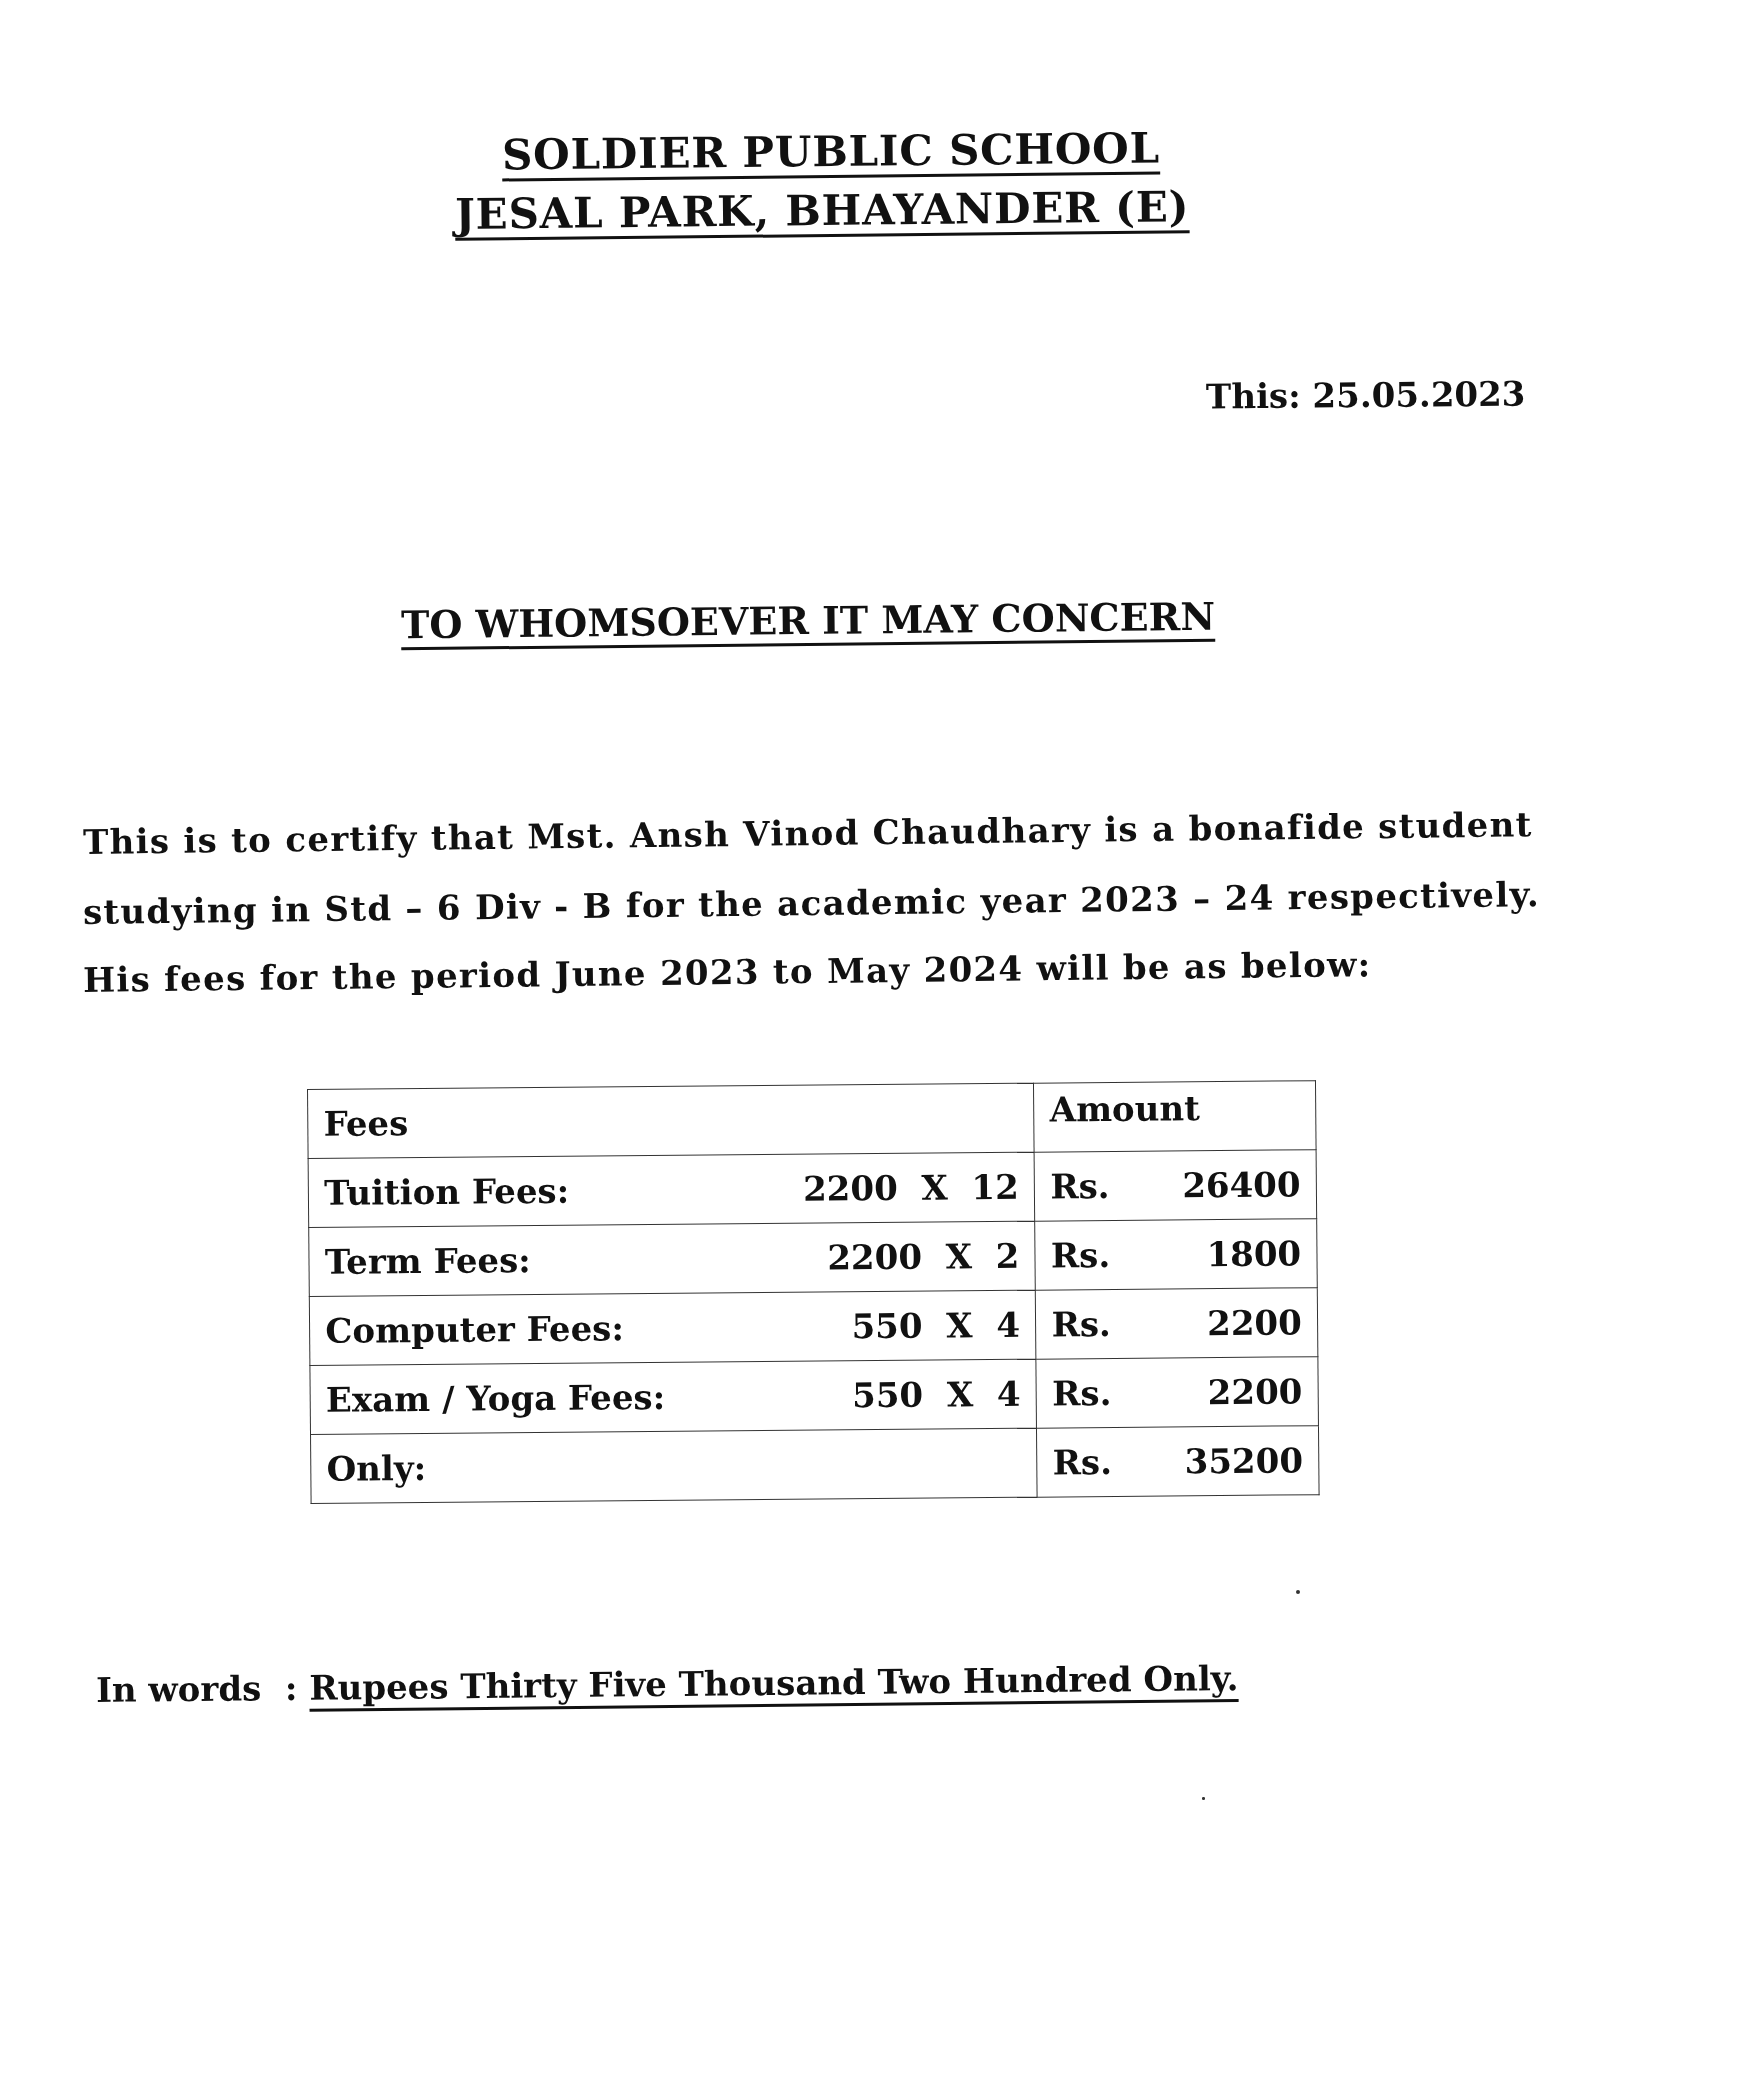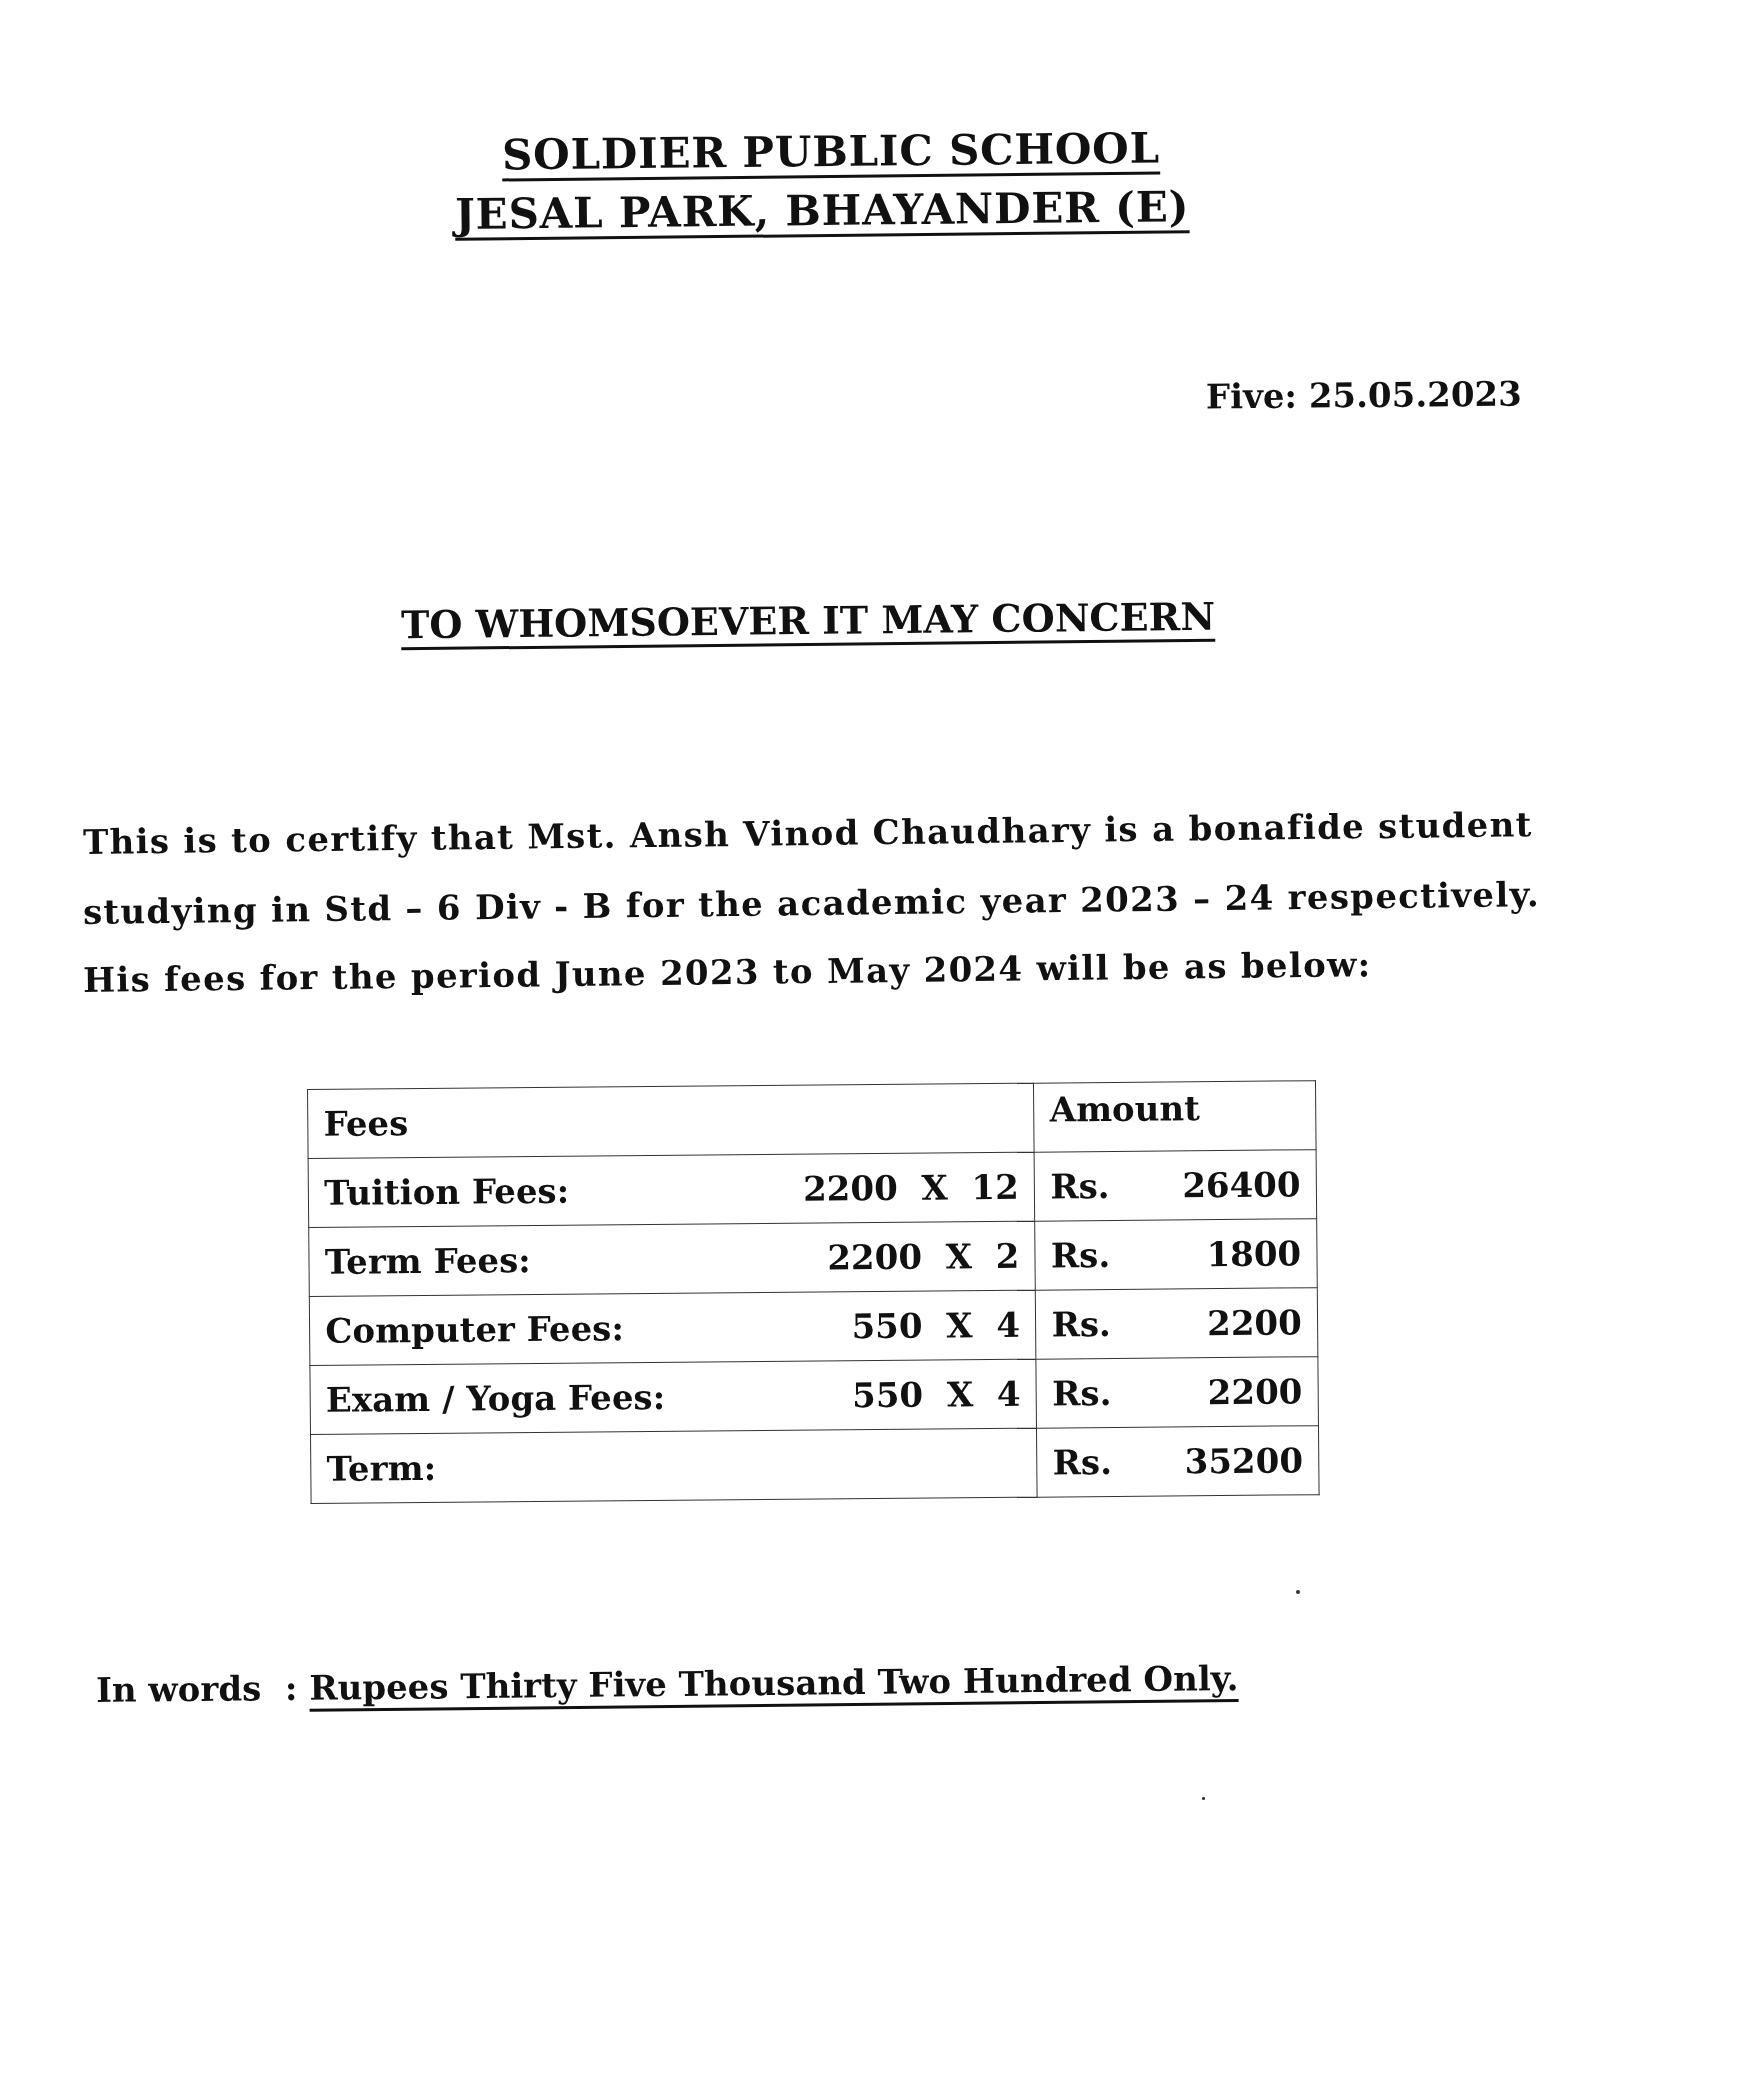--- a/index.html
+++ b/index.html
@@ -59,21 +59,21 @@
   </style>
 </head>
 <body>
 
 <div class="page">
 
   <div id="school-name" class="heading">SOLDIER PUBLIC SCHOOL</div>
   <div id="school-address" class="heading">JESAL PARK, BHAYANDER (E)</div>
 
   <div id="date-line">
-    <span>Five:</span>
+    <span>This:</span>
     <span>25.05.2023</span>
   </div>
 
   <div id="concern">TO WHOMSOEVER IT MAY CONCERN</div>
 
   <div id="line1" class="para-line">This is to certify that Mst. Ansh Vinod Chaudhary is a bonafide student</div>
   <div id="line2" class="para-line">studying in Std – 6 Div - B for the academic year 2023 – 24 respectively.</div>
   <div id="line3" class="para-line">His fees for the period June 2023 to May 2024 will be as below:</div>
 
   <table id="fees-table">
@@ -137,21 +137,21 @@
       </td>
       <td class="amt">
         <div class="amt-inner">
           <span>Rs.</span>
           <span>2200</span>
         </div>
       </td>
     </tr>
     <tr>
       <td class="desc">
-        <span>Term:</span>
+        <span>Only:</span>
       </td>
       <td class="amt">
         <div class="amt-inner">
           <span>Rs.</span>
           <span>35200</span>
         </div>
       </td>
     </tr>
   </tbody>
     </table>

